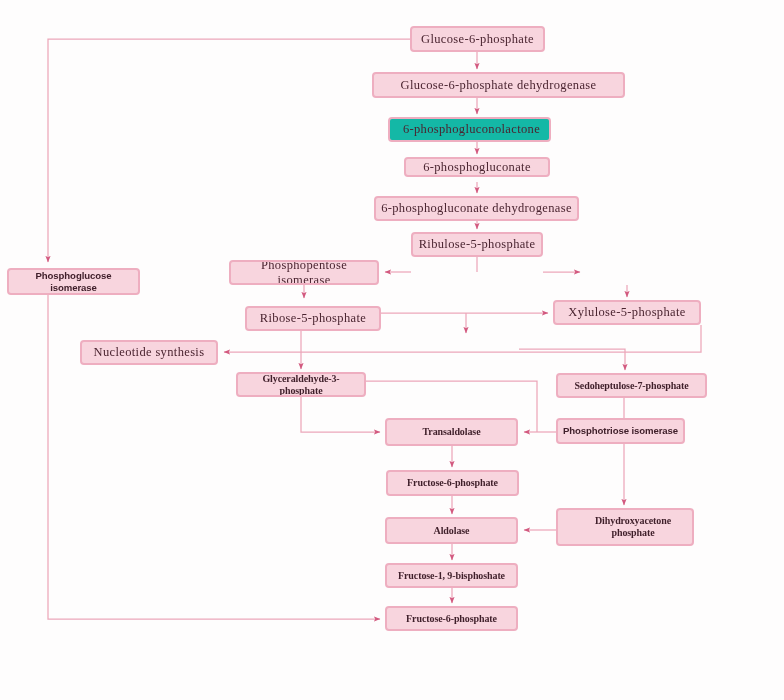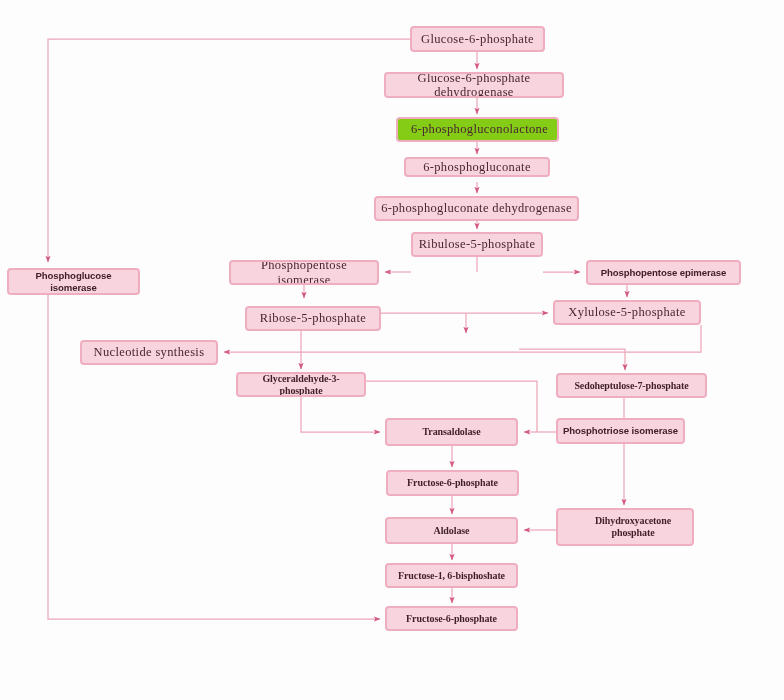--- a/index.html
+++ b/index.html
@@ -130,43 +130,40 @@
       <path d="M452,588 L452,603" marker-end="url(#ah)"></path>
 
       <path d="M48,295 L48,619 L380,619" marker-end="url(#ah)"></path>
     </g>
   </svg>
 
   <div id="node-layer">
       <div class="node t-serif" style="left: 410px; top: 26px; width: 135px; height: 26px; background: rgb(248, 213, 222); border-color: rgb(238, 174, 192);">
         <span>Glucose-6-phosphate</span>
       </div>
-      <div class="node t-serif" style="left: 384px; top: 72px; width: 180px; height: 26px; background: rgb(248, 213, 222); border-color: rgb(238, 174, 192);">
+      <div class="node t-serif" style="left: 372px; top: 72px; width: 253px; height: 26px; background: rgb(248, 213, 222); border-color: rgb(238, 174, 192);">
         <span>Glucose-6-phosphate dehydrogenase</span>
       </div>
-      <div class="node t-serif" style="left: 396px; top: 117px; width: 163px; height: 25px; background: #84cc16; border-color: rgb(238, 174, 192); padding-left: 8px;">
+      <div class="node t-serif" style="left: 388px; top: 117px; width: 163px; height: 25px; background: #14b8a6; border-color: rgb(238, 174, 192); padding-left: 8px;">
         <span>6-phosphogluconolactone</span>
       </div>
       <div class="node t-serif" style="left: 404px; top: 157px; width: 146px; height: 20px; background: rgb(248, 213, 222); border-color: rgb(238, 174, 192);">
         <span>6-phosphogluconate</span>
       </div>
       <div class="node t-serif" style="left: 374px; top: 196px; width: 205px; height: 25px; background: rgb(248, 213, 222); border-color: rgb(238, 174, 192);">
         <span>6-phosphogluconate dehydrogenase</span>
       </div>
       <div class="node t-serif" style="left: 411px; top: 232px; width: 132px; height: 25px; background: rgb(248, 213, 222); border-color: rgb(238, 174, 192);">
         <span>Ribulose-5-phosphate</span>
       </div>
       <div class="node t-small" style="left: 7px; top: 268px; width: 133px; height: 27px; background: rgb(248, 213, 222); border-color: rgb(238, 174, 192);">
         <span>Phosphoglucose isomerase</span>
       </div>
       <div class="node t-serif" style="left: 229px; top: 260px; width: 150px; height: 25px; background: rgb(248, 213, 222); border-color: rgb(238, 174, 192);">
         <span>Phosphopentose isomerase</span>
-      </div>
-      <div class="node t-small" style="left: 586px; top: 260px; width: 155px; height: 25px; background: rgb(248, 213, 222); border-color: rgb(238, 174, 192);">
-        <span>Phosphopentose epimerase</span>
       </div>
       <div class="node t-serif" style="left: 245px; top: 306px; width: 136px; height: 25px; background: rgb(248, 213, 222); border-color: rgb(238, 174, 192);">
         <span>Ribose-5-phosphate</span>
       </div>
       <div class="node t-serif" style="left: 553px; top: 300px; width: 148px; height: 25px; background: rgb(248, 213, 222); border-color: rgb(238, 174, 192);">
         <span>Xylulose-5-phosphate</span>
       </div>
       <div class="node t-serif" style="left: 80px; top: 340px; width: 138px; height: 25px; background: rgb(248, 213, 222); border-color: rgb(238, 174, 192);">
         <span>Nucleotide synthesis</span>
       </div>
@@ -186,19 +183,19 @@
         <span>Fructose-6-phosphate</span>
       </div>
       <div class="node t-small-serif" style="left: 385px; top: 517px; width: 133px; height: 27px; background: rgb(248, 213, 222); border-color: rgb(238, 174, 192);">
         <span>Aldolase</span>
       </div>
       <div class="node t-small-serif t-two-line" style="left: 556px; top: 508px; width: 138px; height: 38px; background: rgb(248, 213, 222); border-color: rgb(238, 174, 192); padding-left: 20px;">
         <span style="white-space: pre-line;">Dihydroxyacetone
 phosphate</span>
       </div>
       <div class="node t-small-serif" style="left: 385px; top: 563px; width: 133px; height: 25px; background: rgb(248, 213, 222); border-color: rgb(238, 174, 192);">
-        <span>Fructose-1, 6-bisphoshate</span>
+        <span>Fructose-1, 9-bisphoshate</span>
       </div>
       <div class="node t-small-serif" style="left: 385px; top: 606px; width: 133px; height: 25px; background: rgb(248, 213, 222); border-color: rgb(238, 174, 192);">
         <span>Fructose-6-phosphate</span>
       </div>
     </div>
 </div>
 
 </body></html>

